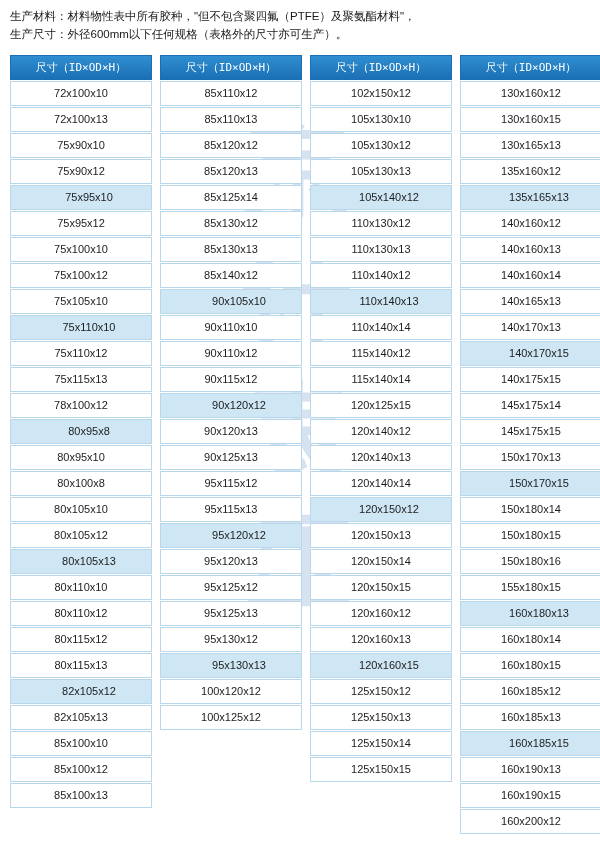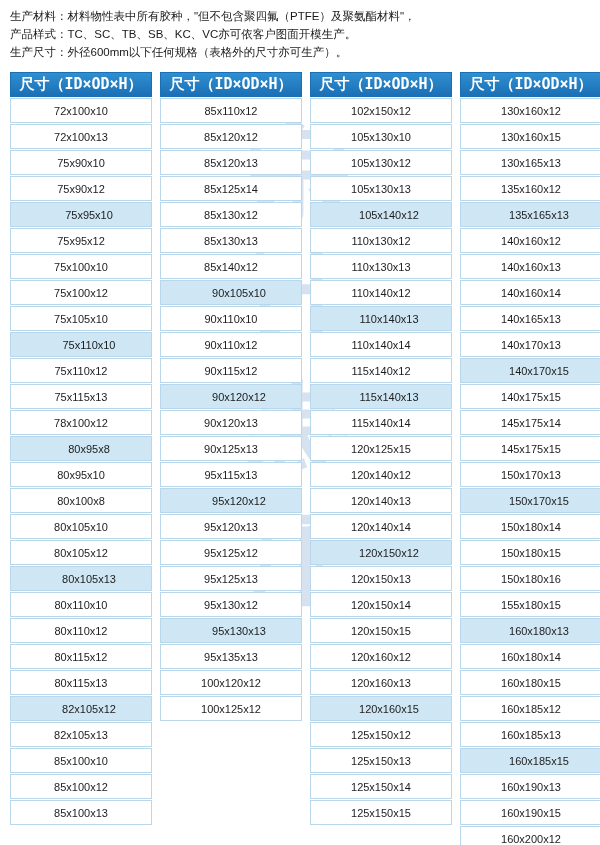--- a/index.html
+++ b/index.html
@@ -66,22 +66,22 @@
   }
   table {
     width: 100%;
     border-collapse: separate;
     border-spacing: 0 1px;
     table-layout: fixed;
   }
   th {
     background: linear-gradient(to bottom, #2f8fd0 0%, #1b6fb5 100%);
     color: #ffffff;
-    font-size: 15px;
-    font-weight: bold;
+    font-size: 11px;
+    font-weight: normal;
     height: 21px;
     letter-spacing: 0px;
     font-family: "DejaVu Sans Mono", monospace;
     border: 1px solid #1b6fb5;
   }
   td {
     height: 21px;
     text-align: center;
     font-size: 11px;
     color: #1c1c1c;
@@ -94,21 +94,20 @@
     padding-left: 17px;
   }
 </style>
 </head>
 <body>
 
 <div class="page">
 
   <div class="notes">
     <div>生产材料：材料物性表中所有胶种，"但不包含聚四氟（PTFE）及聚氨酯材料"，</div>
-    <div>产品样式：TC、SC、TB、SB、KC、VC亦可依客户图面开模生产。</div>
     <div>生产尺寸：外径600mm以下任何规格（表格外的尺寸亦可生产）。</div>
   </div>
 
   <div class="watermark">
     <span>宗</span>
     <span>计</span>
     <span>表</span>
     <span>压</span>
   </div>
 
@@ -215,20 +214,23 @@
         <thead>
           <tr>
             <th>尺寸（ID×OD×H）</th>
           </tr>
         </thead>
         <tbody>
             <tr>
               <td>85x110x12</td>
             </tr>
             <tr>
+              <td>85x110x13</td>
+            </tr>
+            <tr>
               <td>85x120x12</td>
             </tr>
             <tr>
               <td>85x120x13</td>
             </tr>
             <tr>
               <td>85x125x14</td>
             </tr>
             <tr>
               <td>85x130x12</td>
@@ -254,42 +256,42 @@
             <tr>
               <td class="alt">90x120x12</td>
             </tr>
             <tr>
               <td>90x120x13</td>
             </tr>
             <tr>
               <td>90x125x13</td>
             </tr>
             <tr>
+              <td>95x115x12</td>
+            </tr>
+            <tr>
               <td>95x115x13</td>
             </tr>
             <tr>
               <td class="alt">95x120x12</td>
             </tr>
             <tr>
               <td>95x120x13</td>
             </tr>
             <tr>
               <td>95x125x12</td>
             </tr>
             <tr>
               <td>95x125x13</td>
             </tr>
             <tr>
               <td>95x130x12</td>
             </tr>
             <tr>
               <td class="alt">95x130x13</td>
-            </tr>
-            <tr>
-              <td>95x135x13</td>
             </tr>
             <tr>
               <td>100x120x12</td>
             </tr>
             <tr>
               <td>100x125x12</td>
             </tr>
           </tbody>
       </table>
     </div>
@@ -329,23 +331,20 @@
             <tr>
               <td class="alt">110x140x13</td>
             </tr>
             <tr>
               <td>110x140x14</td>
             </tr>
             <tr>
               <td>115x140x12</td>
             </tr>
             <tr>
-              <td class="alt">115x140x13</td>
-            </tr>
-            <tr>
               <td>115x140x14</td>
             </tr>
             <tr>
               <td>120x125x15</td>
             </tr>
             <tr>
               <td>120x140x12</td>
             </tr>
             <tr>
               <td>120x140x13</td>

